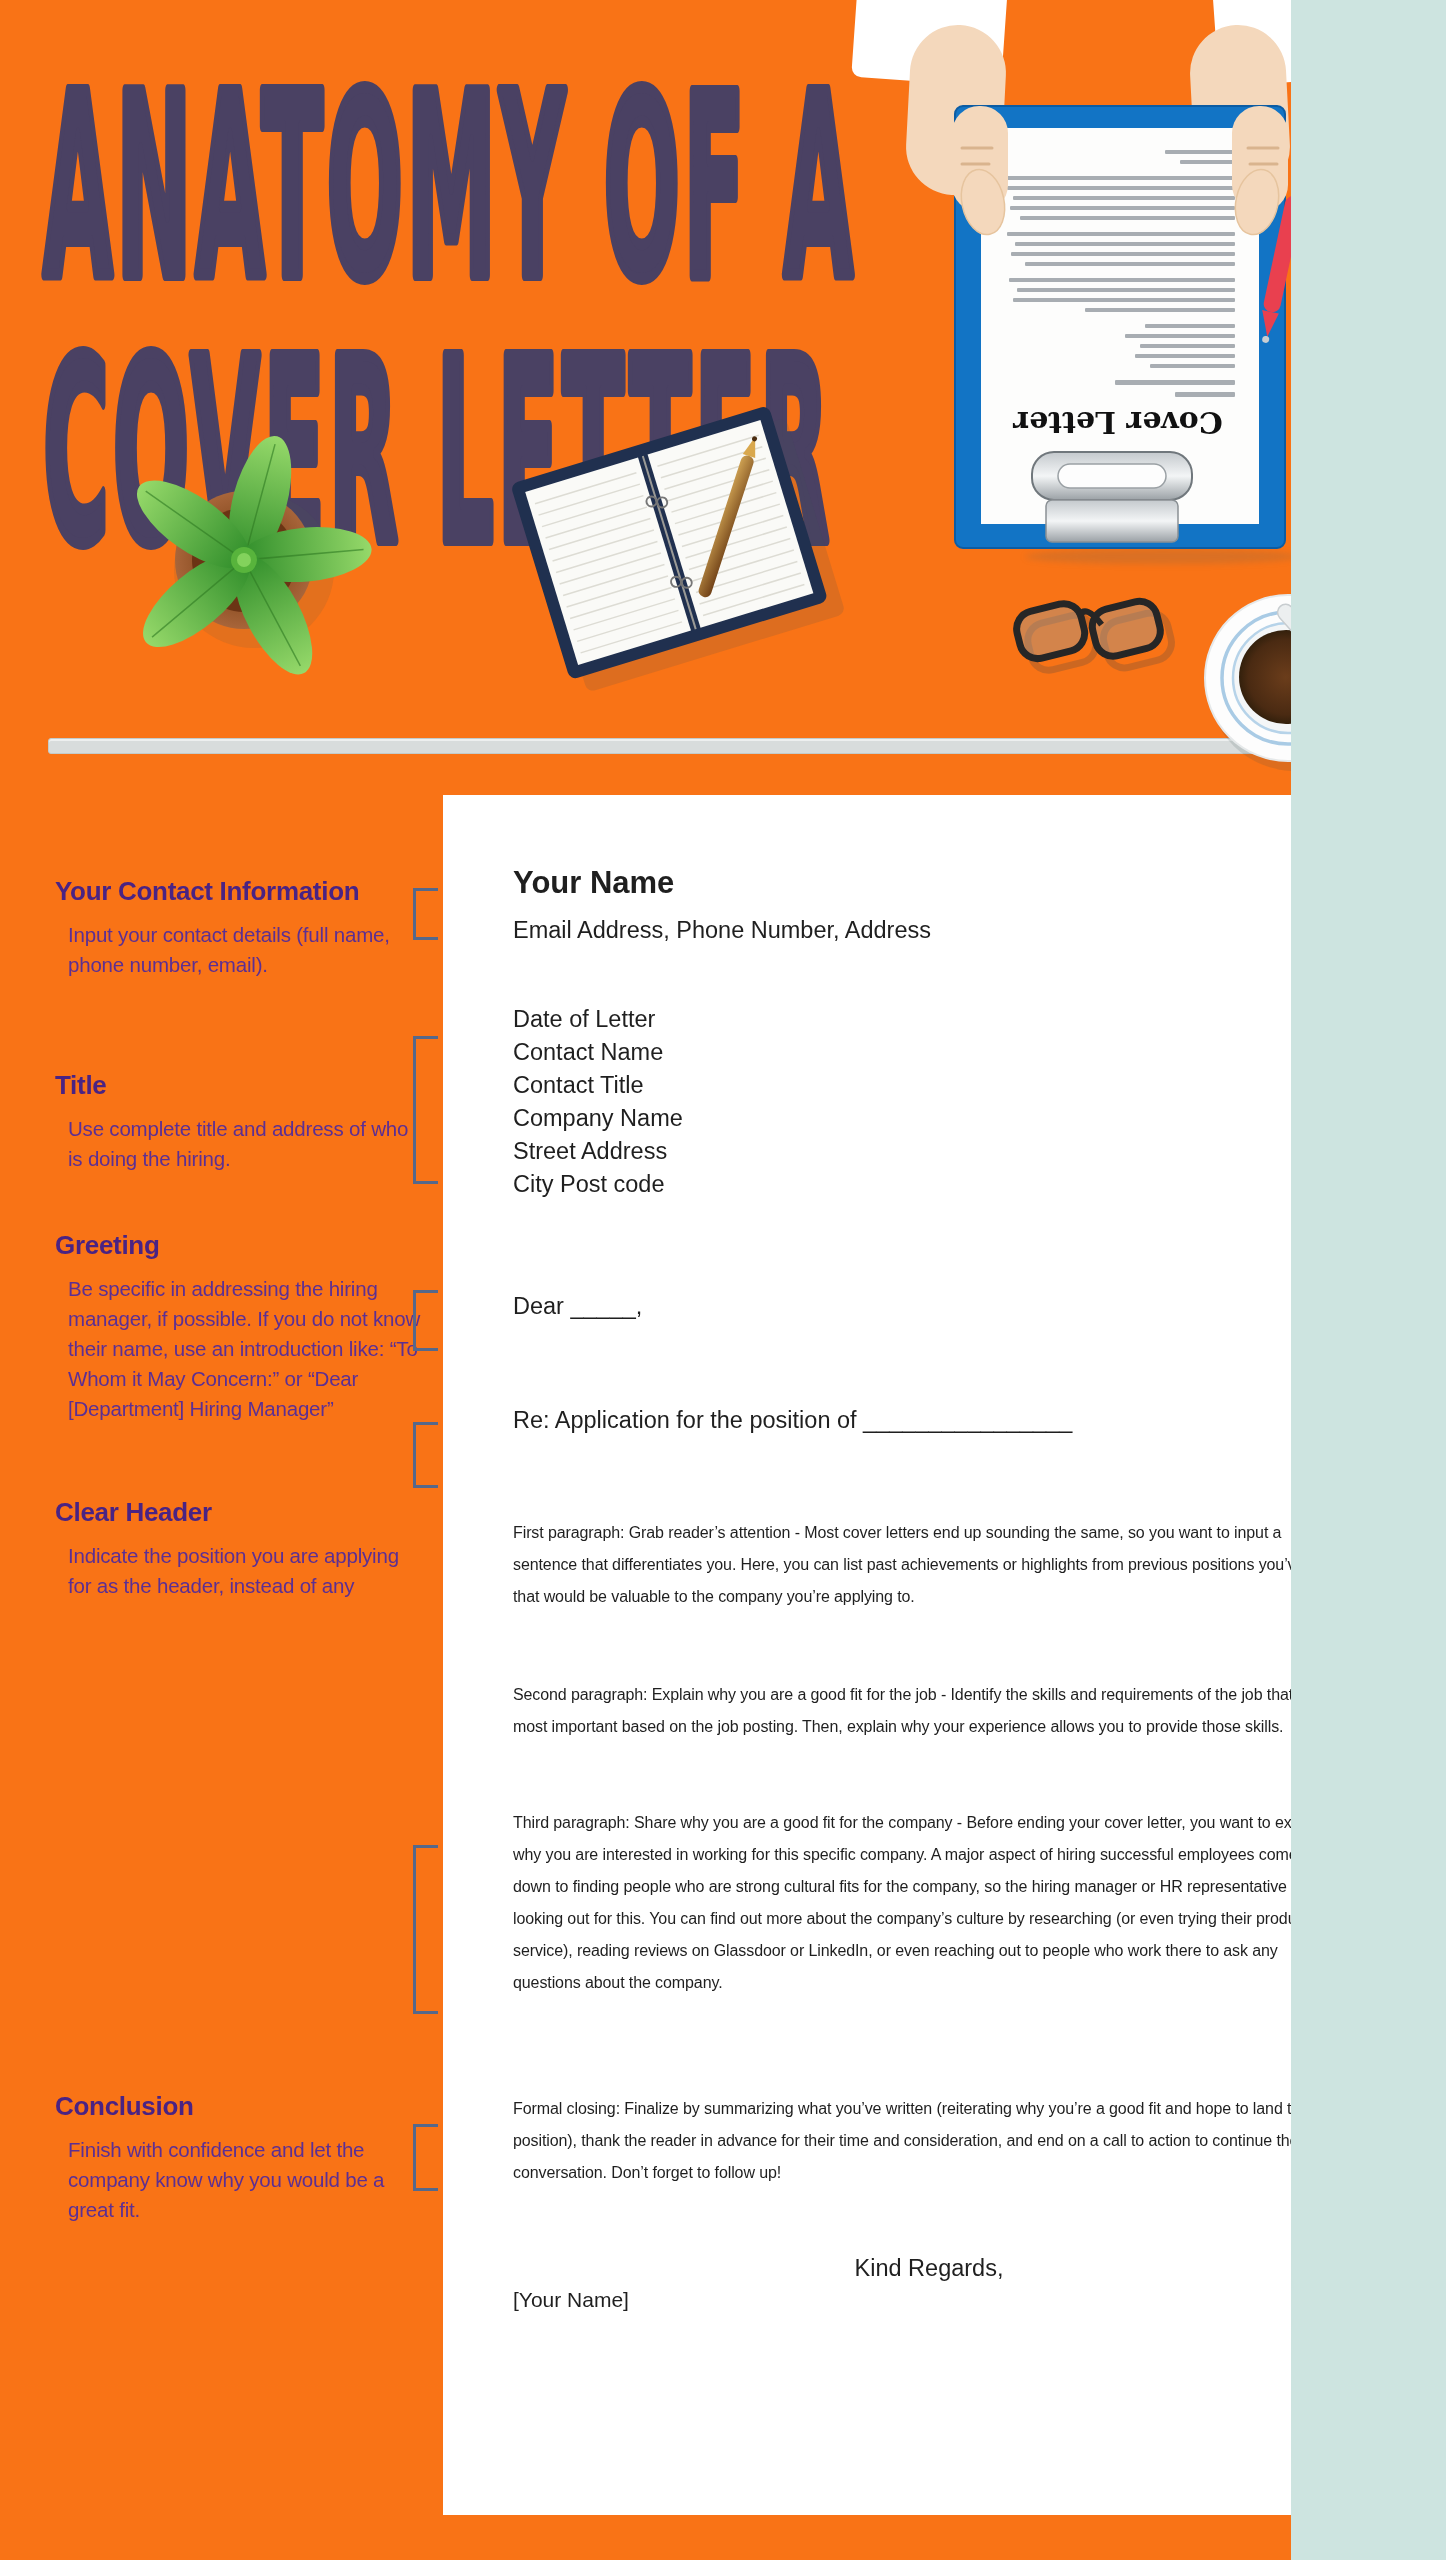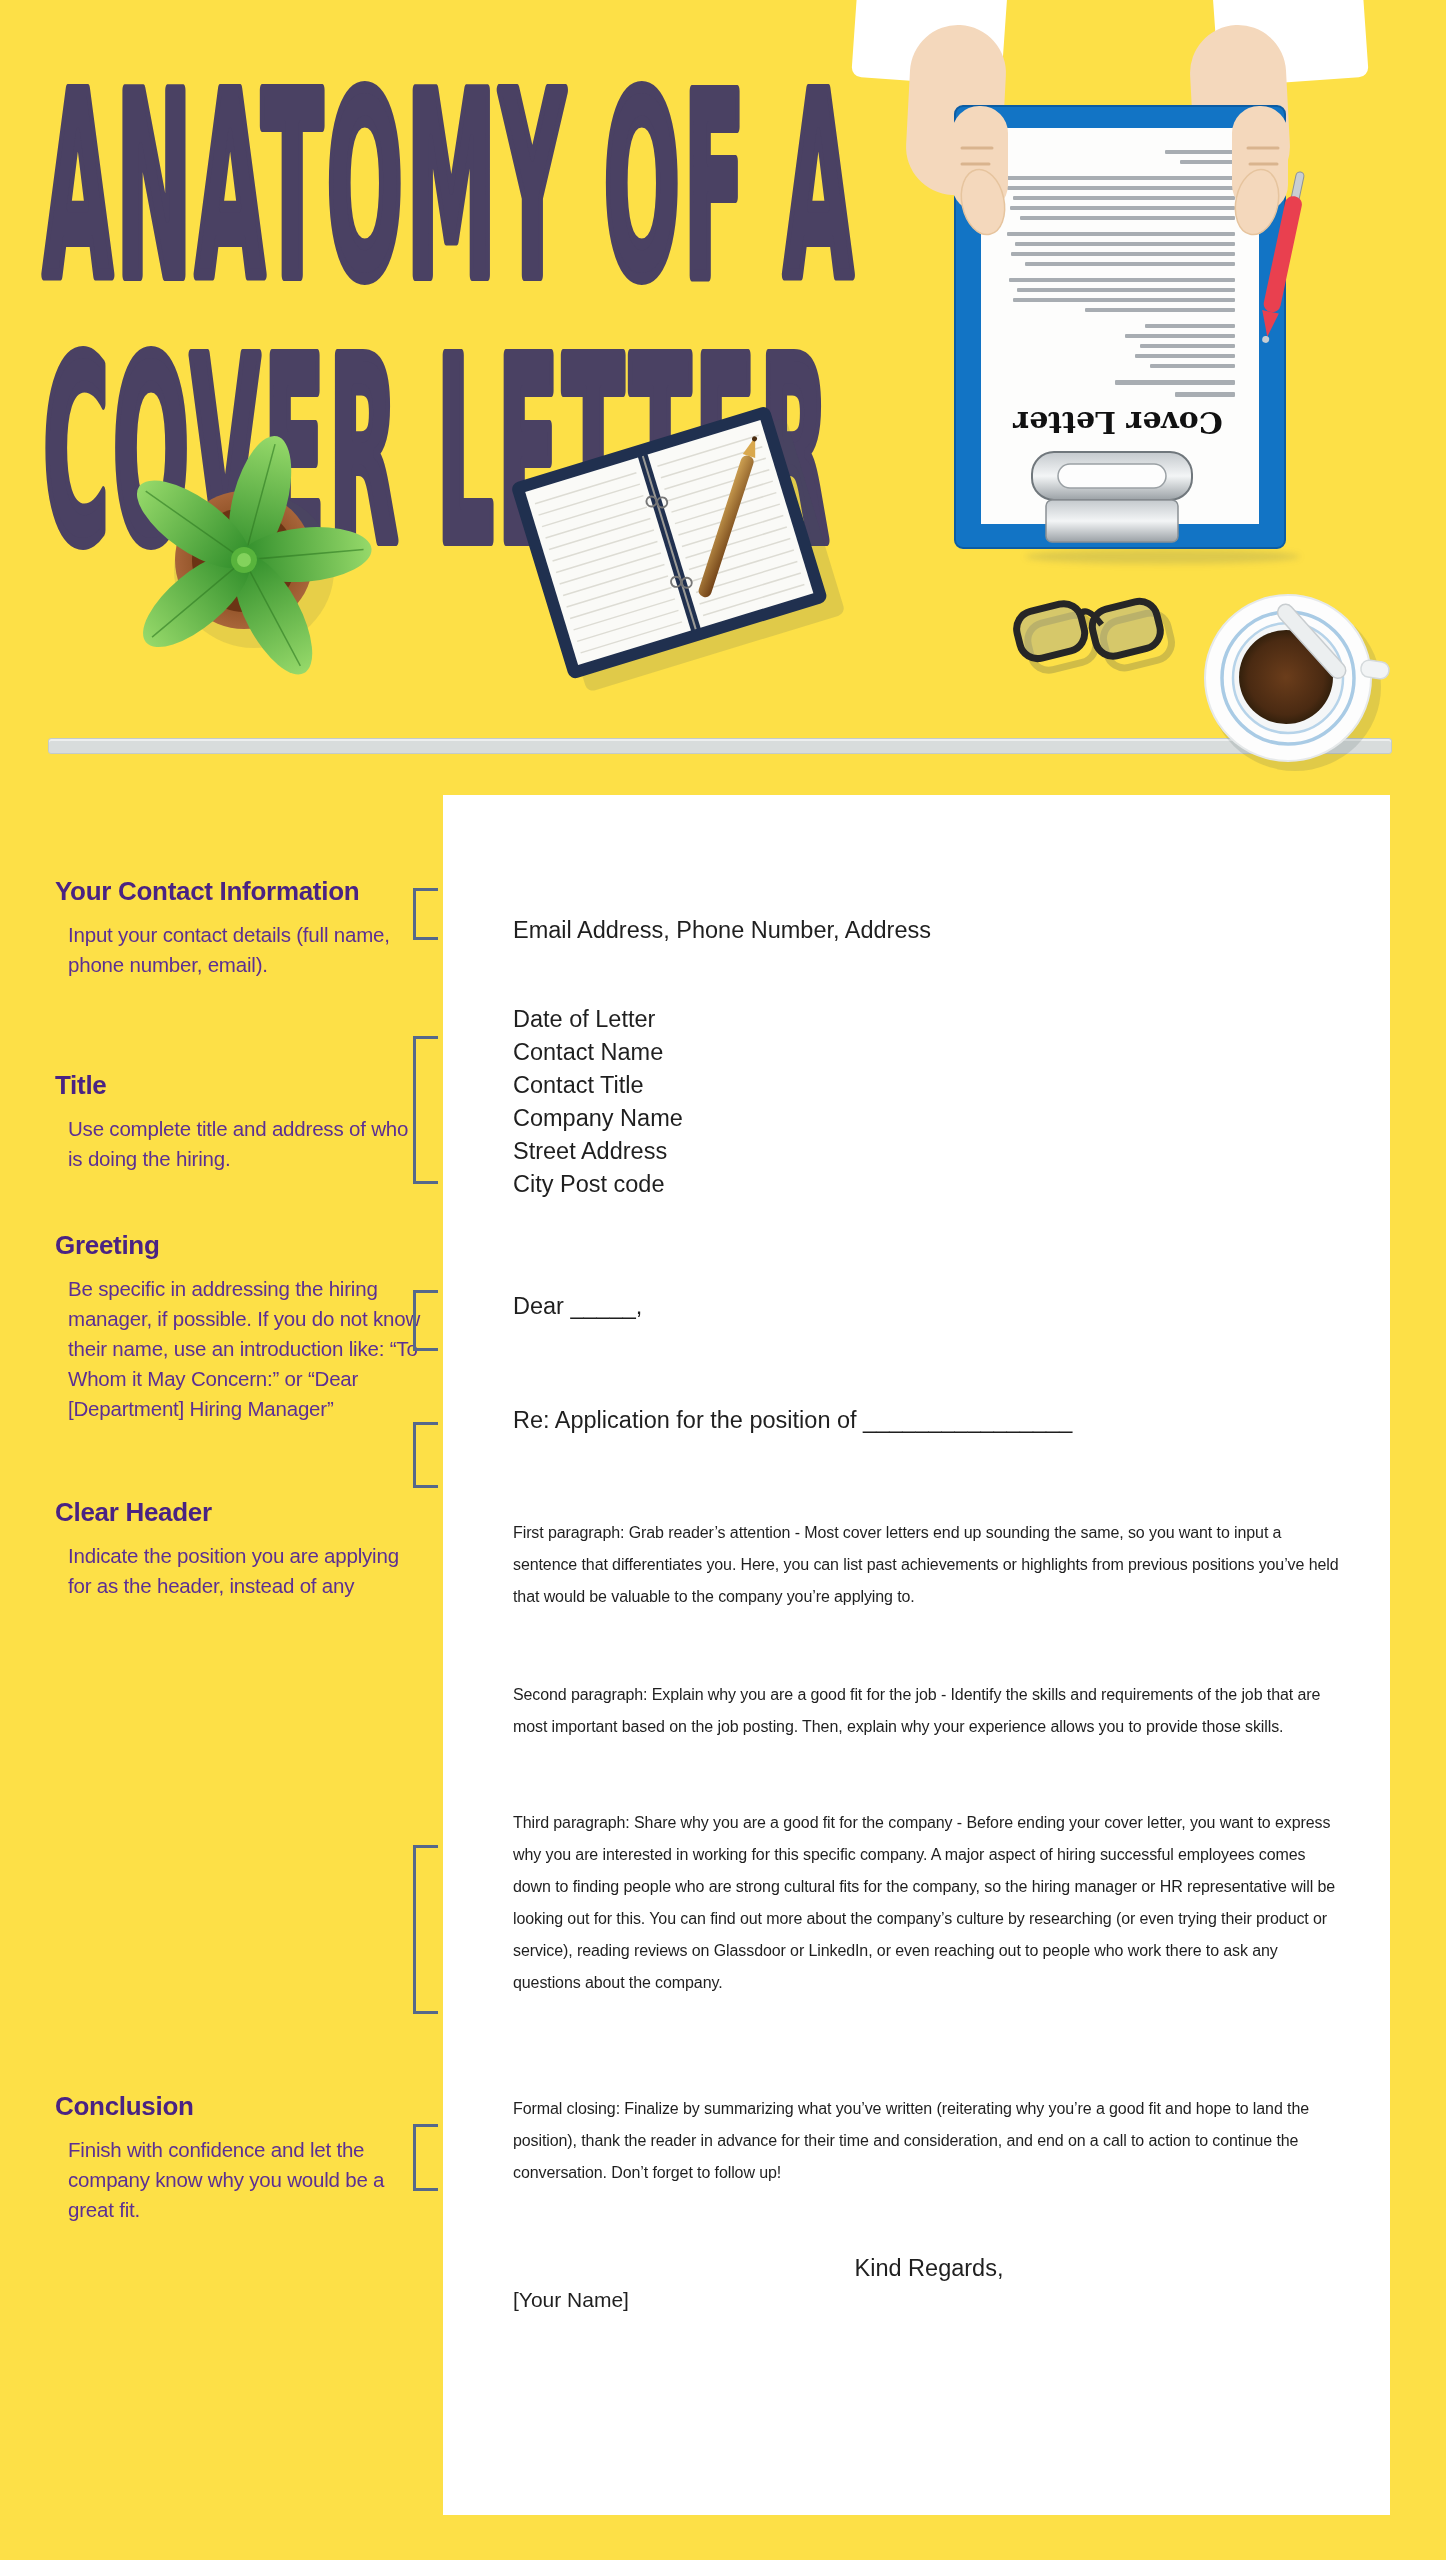--- a/index.html
+++ b/index.html
@@ -1,16 +1,16 @@
 <!DOCTYPE html>
 <html><head>
 <meta charset="utf-8">
 <style>
   html,body{margin:0;padding:0;background:#cde4e0;}
-  .canvas{position:relative;width:1446px;height:2560px;background:#fde047;overflow:hidden;
+  .canvas{position:relative;width:1291px;height:2560px;background:#f97316;overflow:hidden;
           font-family:"Liberation Sans",sans-serif;}
 
   
   .title-svg{position:absolute;left:0;top:0;}
 
   
   .divider{position:absolute;left:48px;top:738px;width:1342px;height:14px;
            background:#d8dcdc;border:1px solid #c3cbca;border-radius:3px;
            box-shadow:inset 0 2px 0 rgba(255,255,255,.55);}
   .clip-shadow{position:absolute;left:1025px;top:549px;width:275px;height:15px;
@@ -268,20 +268,21 @@
   </div>
 
   <div class="bracket br-1"></div>
   <div class="bracket br-2"></div>
   <div class="bracket br-3"></div>
   <div class="bracket br-4"></div>
   <div class="bracket br-5"></div>
   <div class="bracket br-6"></div>
 
   <div class="panel">
+    <div class="item l-name">Your Name</div>
     <div class="item l-contact">Email Address, Phone Number, Address</div>
     <div class="item l-address">
       <div>Date of Letter</div>
       <div>Contact Name</div>
       <div>Contact Title</div>
       <div>Company Name</div>
       <div>Street Address</div>
       <div>City Post code</div>
     </div>
     <div class="item l-salutation">Dear _____,</div>

